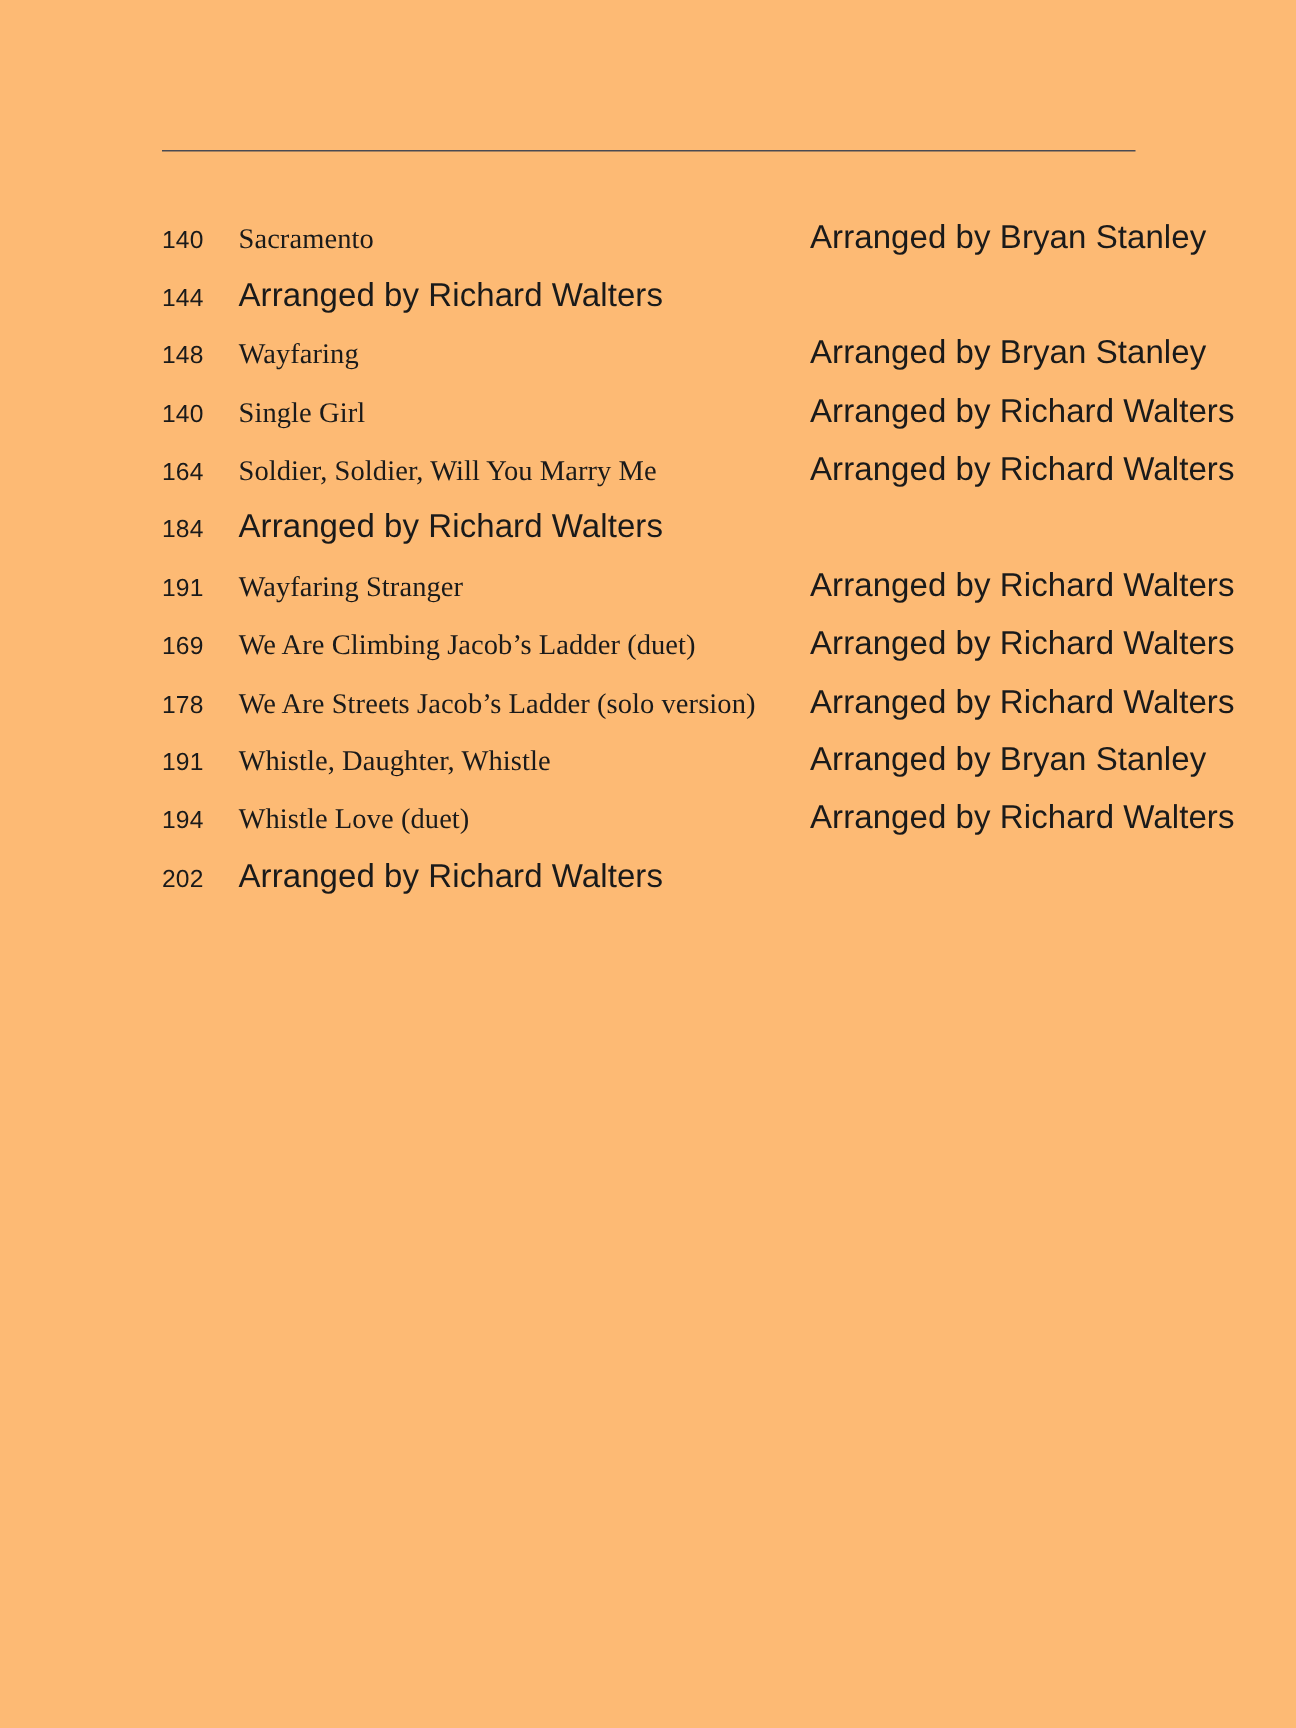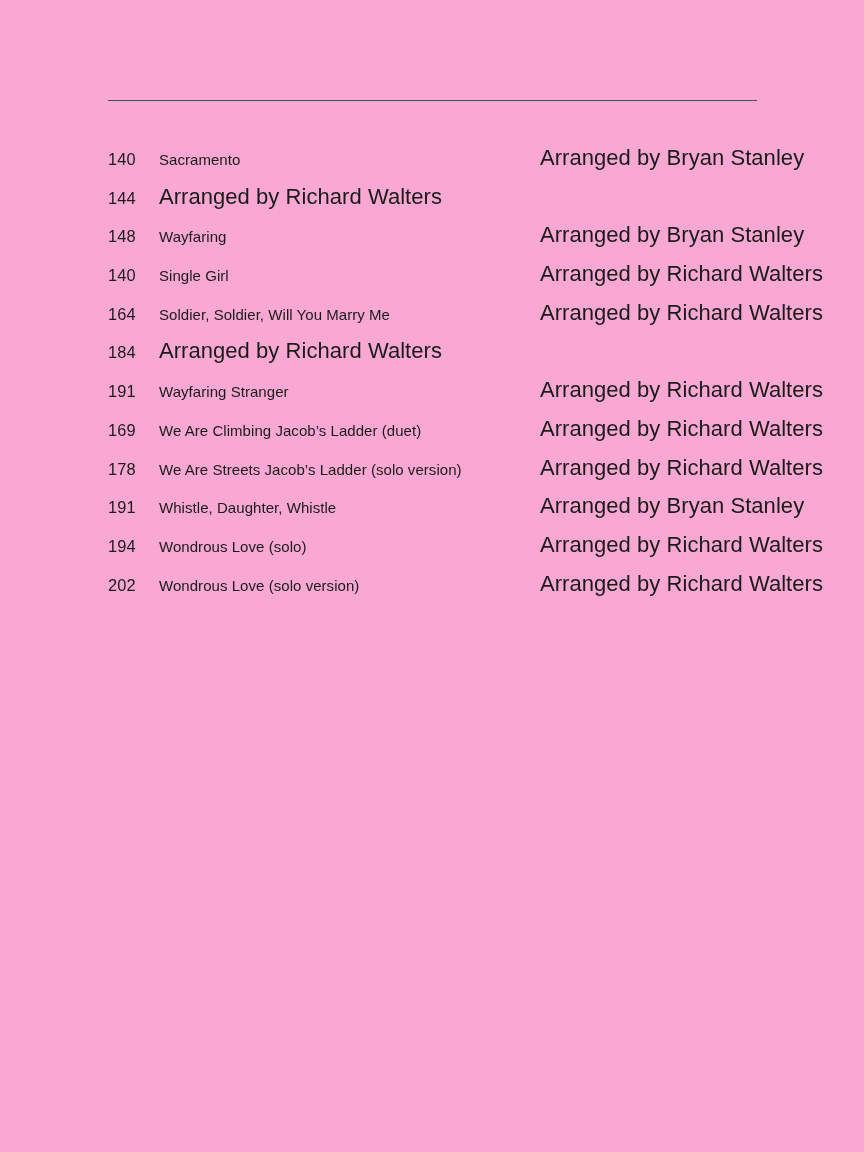--- a/index.html
+++ b/index.html
@@ -11,21 +11,21 @@
     width: 864px;
     height: 1152px;
     font-family: "Liberation Sans", sans-serif;
     color: #1a1a1a;
     overflow: hidden;
   }
   .page {
     position: relative;
     width: 864px;
     height: 1152px;
-    background: #f9a8d4;
+    background: #fdba74;
     box-sizing: border-box;
   }
   .content-area {
     position: absolute;
     left: 108px;
     top: 100px;
     width: 649px;
   }
   .top-rule {
     width: 100%;
@@ -52,24 +52,25 @@
     width: 51px;
     flex: 0 0 51px;
     text-align: left;
     font-size: 16.4px;
     letter-spacing: 0.1px;
     color: #1a1a1a;
   }
   .toc-title {
     flex: 0 0 381px;
     width: 381px;
-    font-size: 15px;
+    font-size: 19px;
     letter-spacing: 0.05px;
     color: #1a1a1a;
     overflow: hidden;
+    font-family: Liberation Serif, serif;
   }
   .toc-arranger {
     flex: 1 1 auto;
     font-size: 22px;
     letter-spacing: 0.05px;
     color: #1a1a1a;
   }
 </style>
 </head>
 <body>
@@ -123,24 +124,23 @@
           <span class="toc-title">We Are Streets Jacob’s Ladder (solo version)</span>
           <span class="toc-arranger">Arranged by Richard Walters</span>
         </li>
         <li class="toc-row">
           <span class="toc-page-number">191</span>
           <span class="toc-title">Whistle, Daughter, Whistle</span>
           <span class="toc-arranger">Arranged by Bryan Stanley</span>
         </li>
         <li class="toc-row">
           <span class="toc-page-number">194</span>
-          <span class="toc-title">Wondrous Love (solo)</span>
+          <span class="toc-title">Whistle Love (duet)</span>
           <span class="toc-arranger">Arranged by Richard Walters</span>
         </li>
         <li class="toc-row">
           <span class="toc-page-number">202</span>
-          <span class="toc-title">Wondrous Love (solo version)</span>
           <span class="toc-arranger">Arranged by Richard Walters</span>
         </li>
       </ul>
 
   </div>
 </div>
 
 </body></html>

